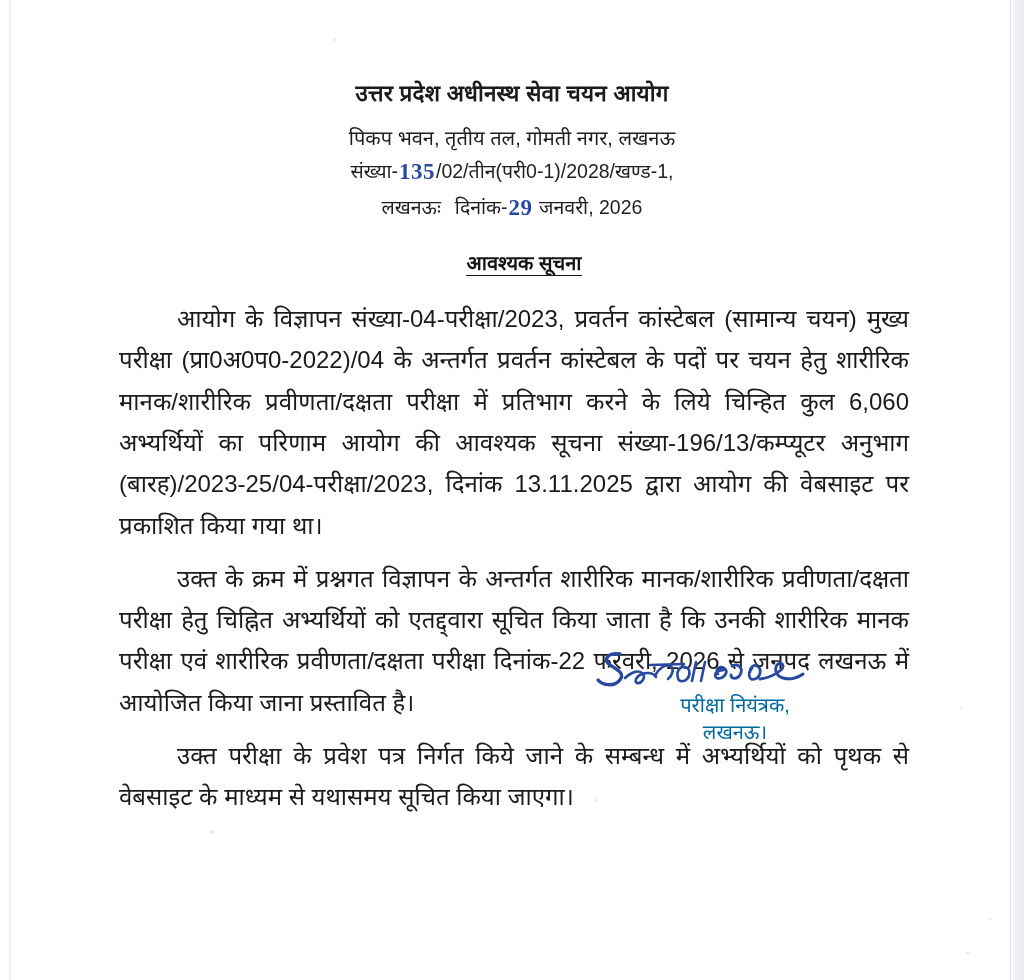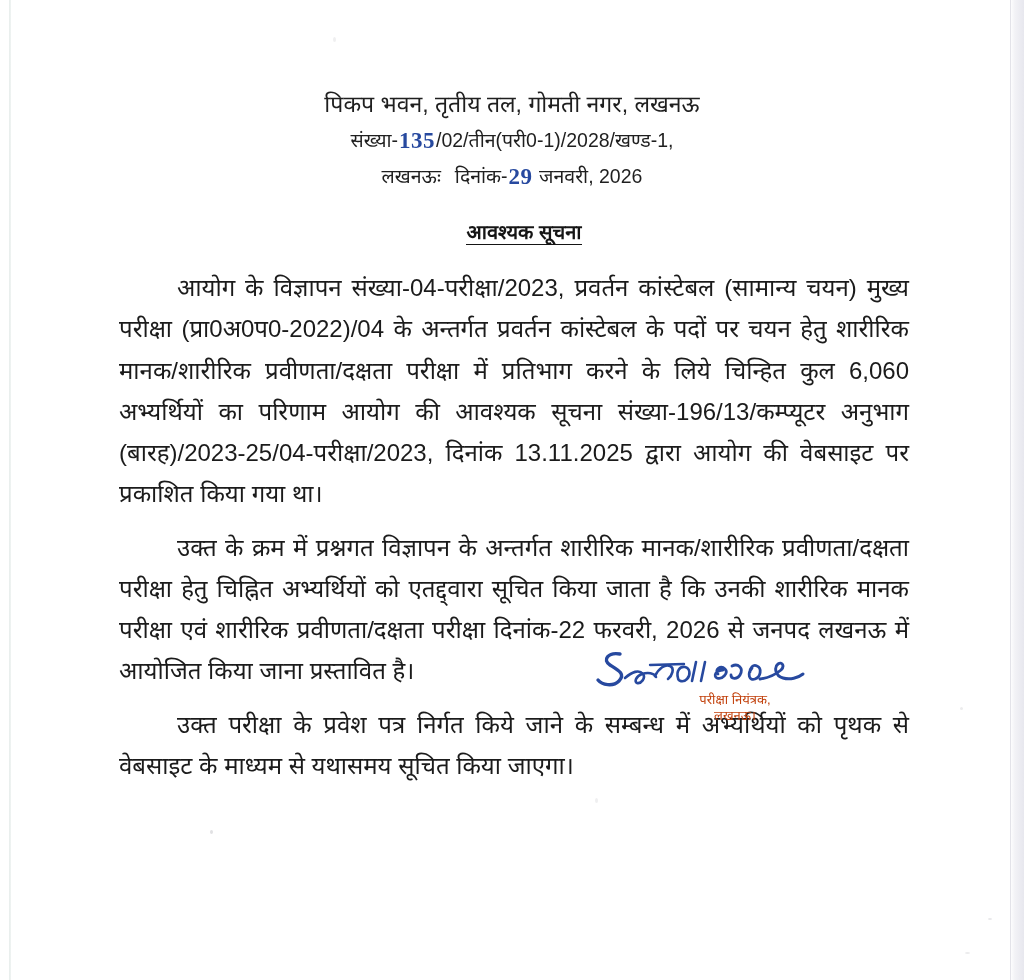--- a/index.html
+++ b/index.html
@@ -70,23 +70,23 @@
   .org-title {
     font-family: "Liberation Sans", "DejaVu Sans", sans-serif;
     font-weight: bold;
     font-size: 22.5px;
     color: #1b1b1b;
     letter-spacing: .2px;
     line-height: 1.25;
   }
   .org-address {
     font-family: "Liberation Sans", "DejaVu Sans", sans-serif;
-    font-size: 23px;
+    font-size: 20px;
     color: #1f1f1f;
-    margin-top: 10px;
+    margin-top: 17px;
     line-height: 1.3;
   }
   .ref-line,
   .date-line {
     font-family: "Liberation Sans", "DejaVu Sans", sans-serif;
     font-size: 19.5px;
     color: #1f1f1f;
     margin-top: 5px;
     line-height: 1.35;
   }
@@ -144,22 +144,22 @@
     text-align: center;
   }
   .signature {
     position: relative;
     height: 46px;
     margin-left: 72px;
   }
   .signature svg { display: block; }
   .sign-line {
     font-family: "Liberation Sans", "DejaVu Sans", sans-serif;
-    font-size: 13px;
-    color: #c2410c;
+    font-size: 20px;
+    color: #0369a1;
     line-height: 1.55;
     margin-top: -4px;
   }
 </style>
 </head>
 <body>
 
 <div id="page">
 
   <div class="scan-edge-left"></div>
@@ -169,20 +169,21 @@
   <div class="speck" style="left:210px;top:830px;width:3px;height:4px;"></div>
   <div class="speck" style="left:595px;top:798px;width:3px;height:5px;opacity:.3;"></div>
   <div class="speck" style="left:988px;top:918px;width:4px;height:2px;opacity:.4;"></div>
   <div class="speck" style="left:965px;top:952px;width:5px;height:2px;opacity:.35;"></div>
   <div class="speck" style="left:333px;top:37px;width:3px;height:5px;opacity:.3;"></div>
   <div class="speck" style="left:960px;top:707px;width:3px;height:3px;opacity:.35;"></div>
 
   <div class="sheet">
 
     <div class="header">
+      <div class="org-title">उत्तर प्रदेश अधीनस्थ सेवा चयन आयोग</div>
 
       <div class="org-address">पिकप भवन, तृतीय तल, गोमती नगर, लखनऊ</div>
 
       <div class="ref-line"><span>संख्या-</span><span class="hw">135</span><span>/02/तीन(परी0-1)/2028/खण्ड-1,</span></div>
 
       <div class="date-line"><span>लखनऊः</span><span class="sp"></span><span>दिनांक-</span><span class="hw">29</span> <span>जनवरी, 2026</span></div>
     </div>
 
     <div class="notice-heading">
       <span>आवश्यक सूचना</span>

